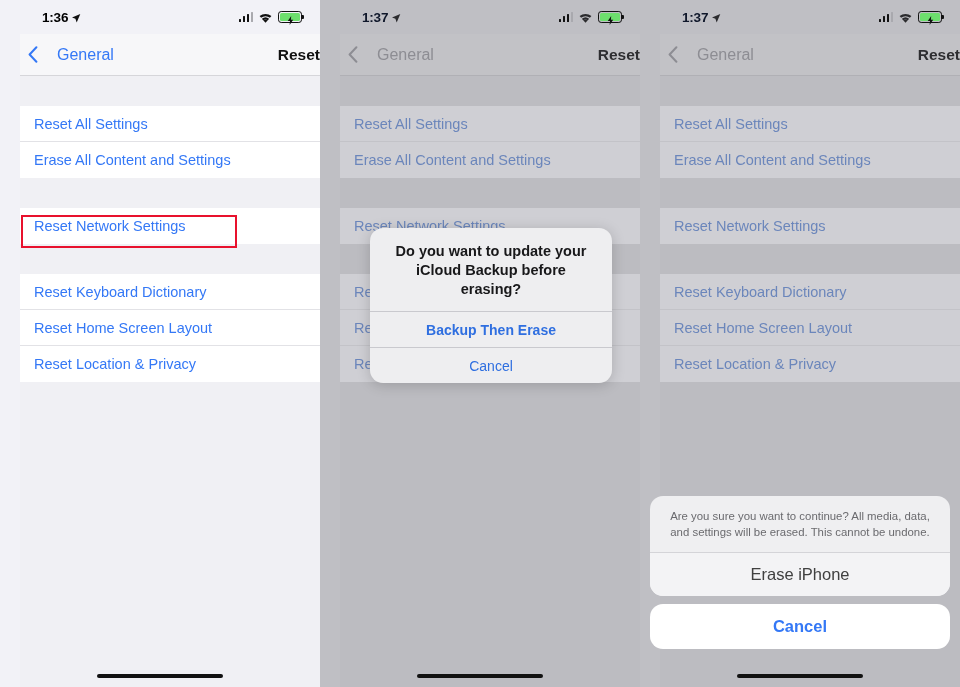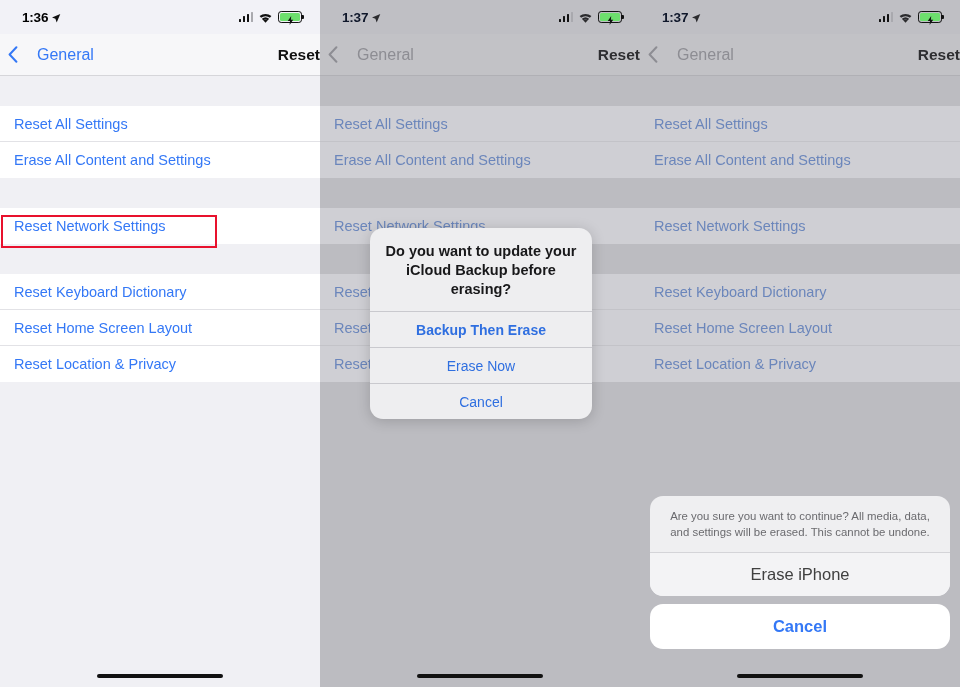--- a/index.html
+++ b/index.html
@@ -8,20 +8,21 @@
     font-family: "Liberation Sans", sans-serif;
     background: #ffffff;
     overflow: hidden;
   }
   .screens { display: flex; width: 960px; height: 687px; }
   .phone {
     position: relative;
     width: 320px; height: 687px;
     overflow: hidden;
     background: #f2f2f7;
+    padding-left: 20px;
   }
   .phone.dimmed { background: #bfbfc4; }
   .phone.dimmed2 { background: #bfbfc4; }
 
   
   .statusbar {
     height: 34px;
     display: flex; align-items: center;
     justify-content: space-between;
     padding: 0 18px 0 22px;
@@ -111,21 +112,21 @@
     z-index: 5;
   }
 
   
   .alert-overlay {
     position: absolute; inset: 0; z-index: 20;
   }
   .alert {
     position: absolute;
     left: 50px; top: 228px;
-    width: 222px;
+    width: 242px;
     background: #eeeef0;
     border-radius: 13px;
     overflow: hidden;
     box-shadow: 0 2px 14px rgba(0,0,0,.18);
   }
   .alert-body { padding: 14px 14px 12px; text-align: center; }
   .alert-title {
     font-size: 14.5px; font-weight: bold; color: #18181a;
     line-height: 1.32;
   }
@@ -332,21 +333,20 @@
       </div>
       <div class="rest"></div>
     </div>
 
     <div class="alert-overlay">
       <div class="alert">
         <div class="alert-body">
           <div class="alert-title">Do you want to update your iCloud Backup before erasing?</div>
         </div>
         <div class="alert-btn bold">Backup Then Erase</div>
-        <div class="alert-btn">Erase Now</div>
         <div class="alert-btn">Cancel</div>
       </div>
     </div>
 
     <div class="home-indicator">
         <span></span>
       </div>
   </div>
 
   <div class="phone dimmed2">

